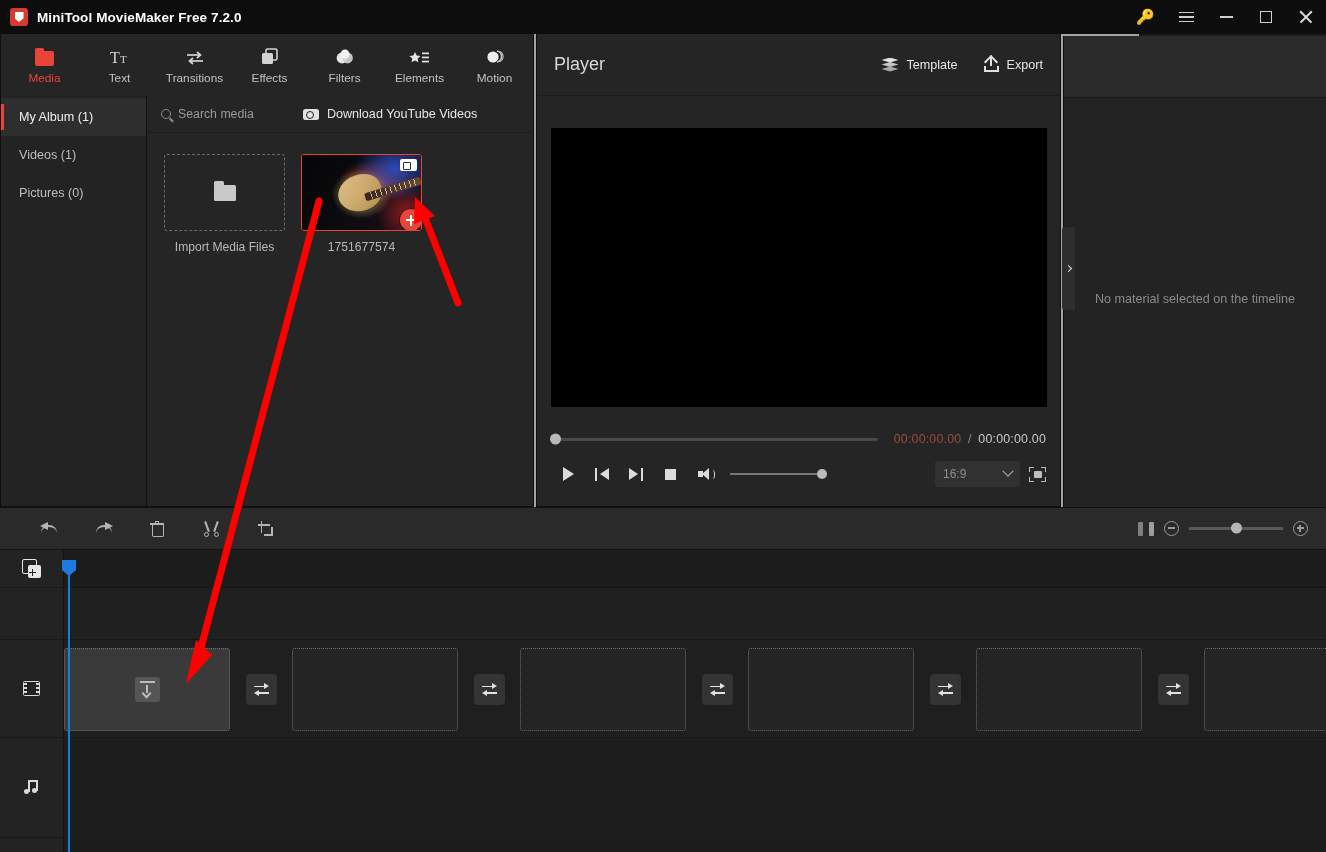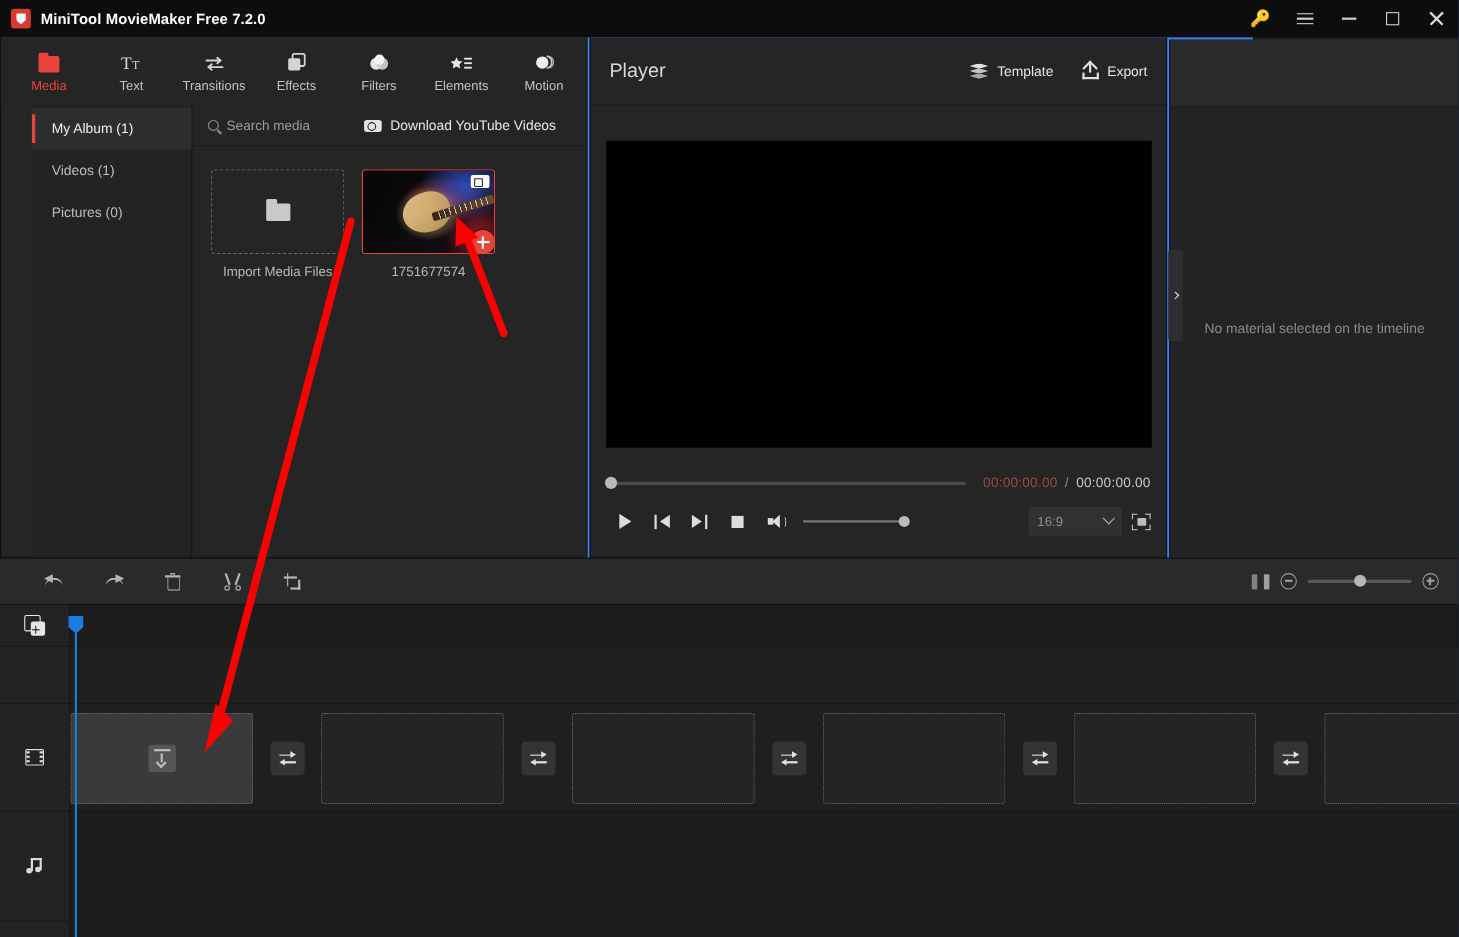--- a/index.html
+++ b/index.html
@@ -3,21 +3,21 @@
 <meta charset="utf-8">
 <style>
   * { margin:0; padding:0; box-sizing:border-box; }
   html,body {
     width:1326px; height:852px; overflow:hidden;
     background:#1b1b1b;
     font-family:"Liberation Sans", sans-serif;
     color:#d6d6d6;
     -webkit-font-smoothing:antialiased;
   }
-  #app { position:relative; width:1139px; height:852px; background:#3b82f6; }
+  #app { position:relative; width:1139px; height:852px; background:#a3a3a3; }
 
   
   .titlebar {
     position:absolute; left:0; top:0; width:1326px; height:34px;
     background:#0d0d0d; display:flex; align-items:center;
   }
   .title-logo {
     width:18px; height:18px; margin-left:10px; border-radius:3px;
     background:#d63b30; position:relative; flex:none;
     display:flex; align-items:center; justify-content:center;
@@ -54,21 +54,21 @@
   .tb-item{
     width:75px; height:56px; display:flex; flex-direction:column;
     align-items:center; justify-content:center; gap:5px; cursor:pointer;
   }
   .tb-item .tb-lbl{ font-size:11.8px; color:#c2c2c2; }
   .tb-item.active .tb-lbl{ color:#e8453a; }
   .tb-ico{ height:20px; display:flex; align-items:flex-end; justify-content:center; }
   .ico-folder{ width:19px;height:15px;background:#e8453a;border-radius:1.5px 2px 2px 2px; position:relative;}
   .ico-folder::before{content:"";position:absolute;left:0;top:-3px;width:9px;height:4px;background:#e8453a;border-radius:1.5px 1.5px 0 0;}
 
-  .lib-body{ position:absolute; left:0; top:62px; right:0; bottom:0; display:flex;margin-left:28px; }
+  .lib-body{ position:absolute; left:0; top:62px; right:0; bottom:0; display:flex; }
   .lib-side{ width:146px; background:#232323; border-right:1px solid #141414; padding-top:2px;}
   .side-item{
     height:38px; display:flex; align-items:center; padding-left:18px;
     font-size:12.6px; color:#bdbdbd; position:relative; cursor:pointer;
   }
   .side-item.active{ background:#2e2e2e; color:#efefef; }
   .side-item.active::before{
     content:""; position:absolute; left:0; top:6px; width:3px; height:26px; background:#e8453a;
   }
   .lib-main{ flex:1; background:#252525; position:relative;}

